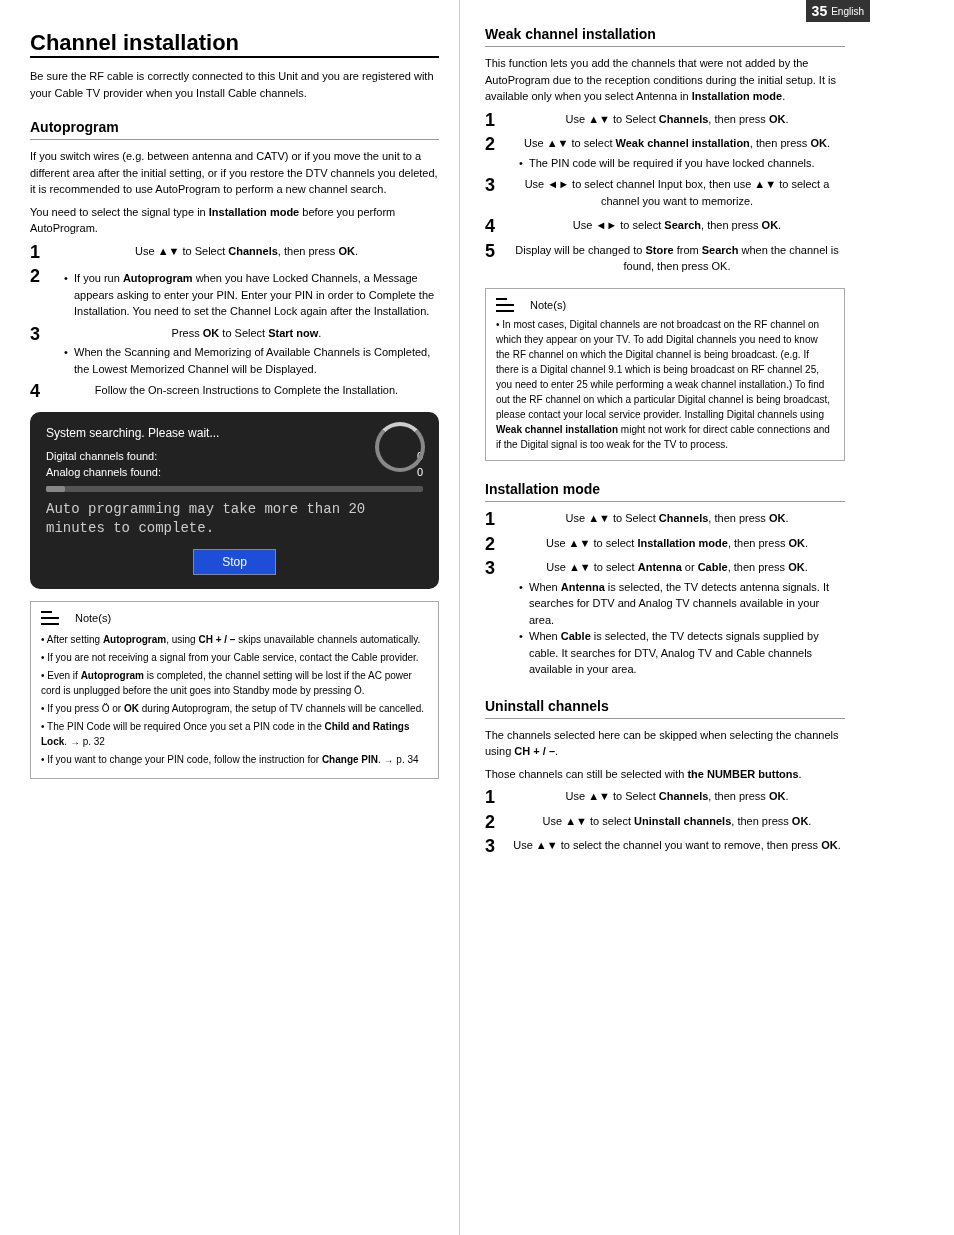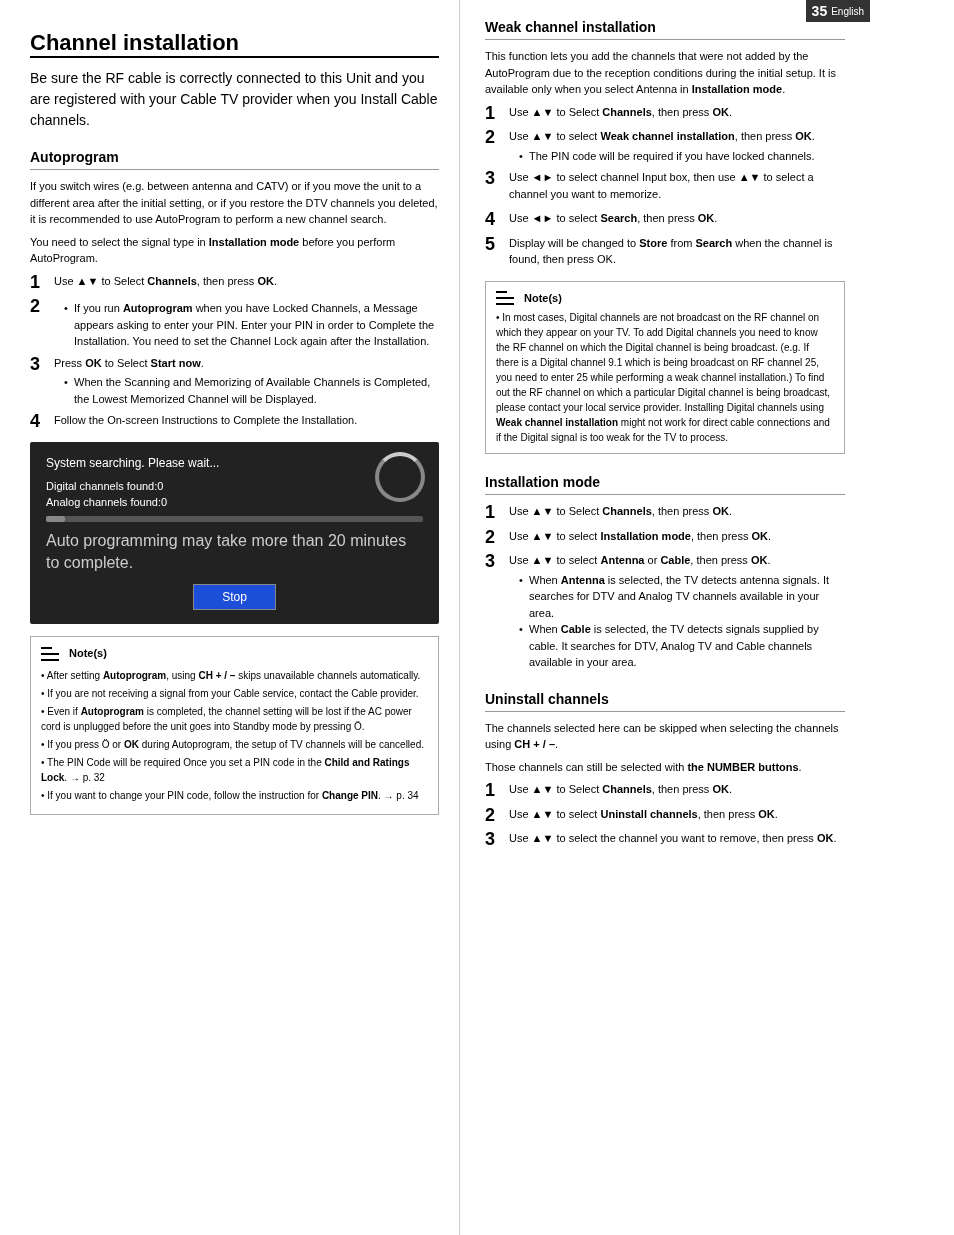--- a/index.html
+++ b/index.html
@@ -39,32 +39,32 @@
     }
 
     
     .left-col {
       width: 460px;
       padding: 30px 20px 20px 30px;
       border-right: 1px solid #ccc;
     }
     .right-col {
       flex: 1;
-      padding: 19px 25px 20px 25px;
+      padding: 26px 25px 20px 25px;
     }
 
     h1.main-title {
       font-size: 22px;
       font-weight: bold;
       margin-bottom: 10px;
       border-bottom: 2px solid #000;
     }
 
     .intro-text {
-      font-size: 14px;
+      font-size: 11px;
       line-height: 1.5;
       margin-bottom: 18px;
     }
 
     h2.section-title {
       font-size: 14px;
       font-weight: bold;
       margin-bottom: 8px;
       border-bottom: 1px solid #999;
       padding-bottom: 4px;
@@ -92,20 +92,21 @@
       font-size: 18px;
       font-weight: bold;
       line-height: 1;
       min-width: 18px;
     }
     .step-content {
       flex: 1;
     }
     .step-content p {
       margin-bottom: 3px;
+      text-align: center;
     }
     .bullet-list {
       list-style: none;
       padding-left: 10px;
       margin-top: 3px;
     }
     .bullet-list li {
       font-size: 11px;
       line-height: 1.5;
       padding-left: 10px;
@@ -116,30 +117,31 @@
       position: absolute;
       left: 0;
     }
 
     
     .scan-box {
       background: #222;
       color: #fff;
       padding: 14px 16px;
       margin: 10px 0;
-      border-radius: 2px;
+      border-radius: 10px;
       position: relative;
     }
     .scan-title {
       font-size: 12px;
       font-weight: normal;
       margin-bottom: 10px;
     }
     .scan-row {
       display: flex;
+      justify-content: space-between;
       font-size: 11px;
       margin-bottom: 4px;
     }
     .scan-label { }
     .scan-value { font-weight: normal; }
     .scan-progress-bar {
       background: #555;
       height: 6px;
       margin: 8px 0;
       border-radius: 2px;
@@ -154,24 +156,25 @@
       position: absolute;
       top: 10px;
       right: 14px;
       width: 50px;
       height: 50px;
       border: 4px solid #888;
       border-top-color: #ccc;
       border-radius: 50%;
     }
     .scan-note {
-      font-size: 16px;
+      font-size: 14px;
       color: #ccc;
       margin-top: 8px;
       line-height: 1.4;
+      font-family: Liberation Mono, monospace;
     }
     .stop-btn {
       display: block;
       margin: 10px auto 0 auto;
       background: #1d4ed8;
       color: #fff;
       border: 1px solid #888;
       padding: 5px 28px;
       font-size: 12px;
       cursor: pointer;
@@ -181,22 +184,22 @@
     .notes-box {
       border: 1px solid #aaa;
       padding: 8px 10px;
       margin-top: 12px;
       font-size: 10px;
       line-height: 1.5;
     }
     .notes-header {
       display: flex;
       align-items: center;
-      gap: 10px;
-      font-weight: bold;
+      gap: 16px;
+      font-weight: normal;
       font-size: 11px;
       margin-bottom: 6px;
     }
     .notes-icon {
       width: 18px;
       height: 14px;
       display: flex;
       flex-direction: column;
       justify-content: space-between;
     }

